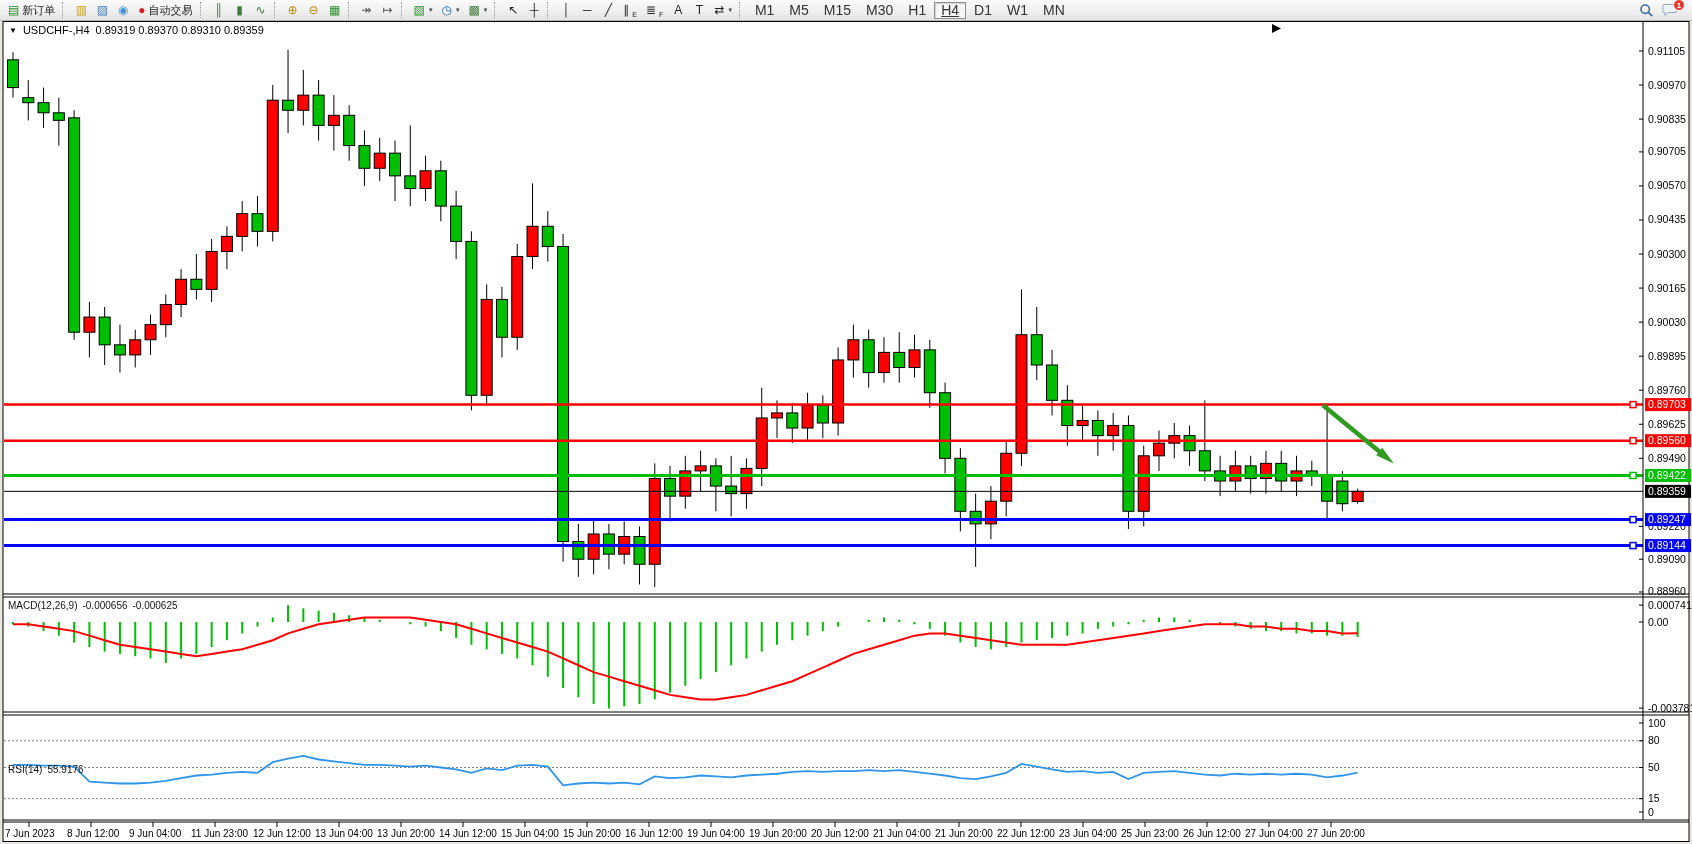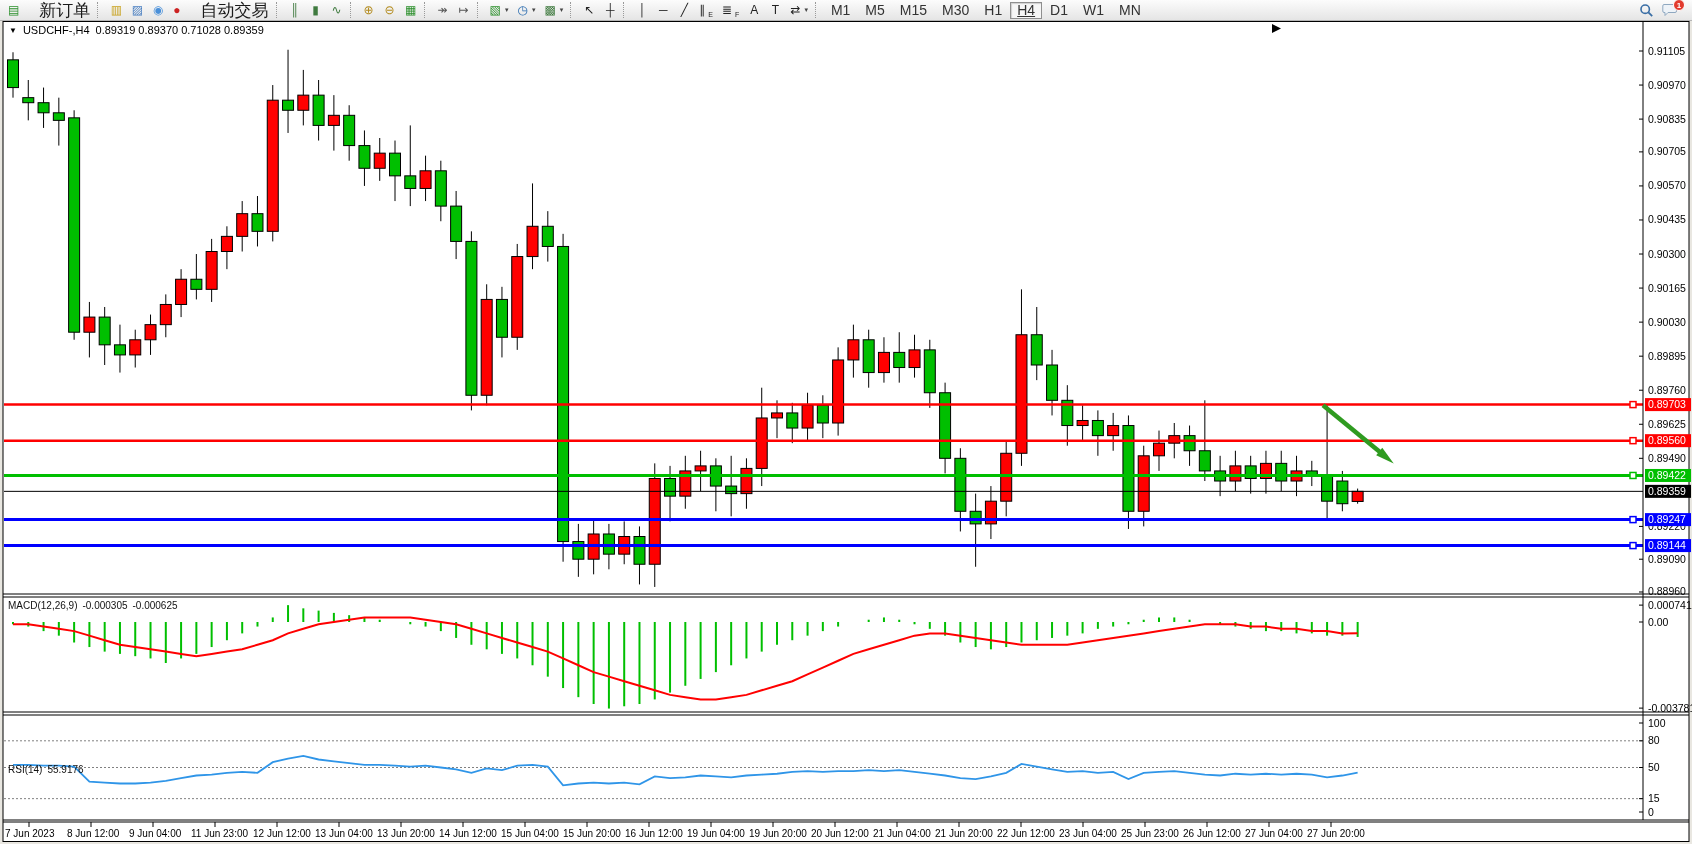--- a/index.html
+++ b/index.html
@@ -12,21 +12,21 @@
   .toolbar {
     height:21px; width:1692px; display:flex; align-items:center;
     background:linear-gradient(#fcfcfc,#e5e5e5);
     border-bottom:1px solid #b5b5b5; padding:0 4px; gap:1px;
   }
   .tb-btn {
     height:18px; min-width:20px; display:flex; align-items:center; justify-content:center;
     padding:0 3px; border:1px solid transparent; border-radius:2px;
     font-size:12px; color:#555; cursor:default; gap:3px; white-space:nowrap;
   }
-  .tb-btn .lbl { font-size:17px; color:#1a1a1a;margin-left:17px; }
+  .tb-btn .lbl { font-size:11px; color:#1a1a1a; }
   .tb-btn .glyph { line-height:1; }
   .tb-btn .dd { font-size:7px; color:#444; margin-left:1px; }
   .tb-sep { width:5px; height:16px; border-left:1px dotted #9a9a9a; margin:0 3px 0 2px; }
   .tf-btn {
     height:17px; padding:0 6px; font-size:14px; color:#333;
     display:flex; align-items:center; border:1px solid transparent;
   }
   .tf-btn.active { background:#f6f6f6; border:1px solid #8f8f8f; box-shadow:inset 1px 1px 1px #cfcfcf;text-decoration:underline; }
   .tb-right { margin-left:auto; display:flex; align-items:center; gap:8px; padding-right:10px; }
   .badge {
@@ -164,26 +164,26 @@
           <path d="M2 1.5 H13 Q14.5 1.5 14.5 3 V8 Q14.5 9.5 13 9.5 H6 L3 12.5 V9.5 H2 Q0.8 9.5 0.8 8 V3 Q0.8 1.5 2 1.5 Z" fill="#eef3f8" stroke="#8fa8c0" stroke-width="1"></path>
         </svg>
         <span class="badge">1</span>
       </span>
     </div>
   </div>
 
 <div class="chart-title">
   <span class="dd-ico">▼</span>
   <span>USDCHF-,H4</span>
-  <span>0.89319 0.89370 0.71028 0.89359</span>
+  <span>0.89319 0.89370 0.89310 0.89359</span>
 </div>
 
 <div class="pane-label" style="top:600px;">
   <span>MACD(12,26,9)</span>
-  <span>-0.000305</span>
+  <span>-0.000656</span>
   <span>-0.000625</span>
 </div>
 
 <div class="pane-label" style="top:718px;margin-top:46px;">
   <span>RSI(14)</span>
   <span>55.9176</span>
 </div>
 
 <svg id="chart" width="1692" height="823">
     <rect x="3" y="0.5" width="1686" height="820" fill="#ffffff" stroke="#000000" stroke-width="1"></rect>

